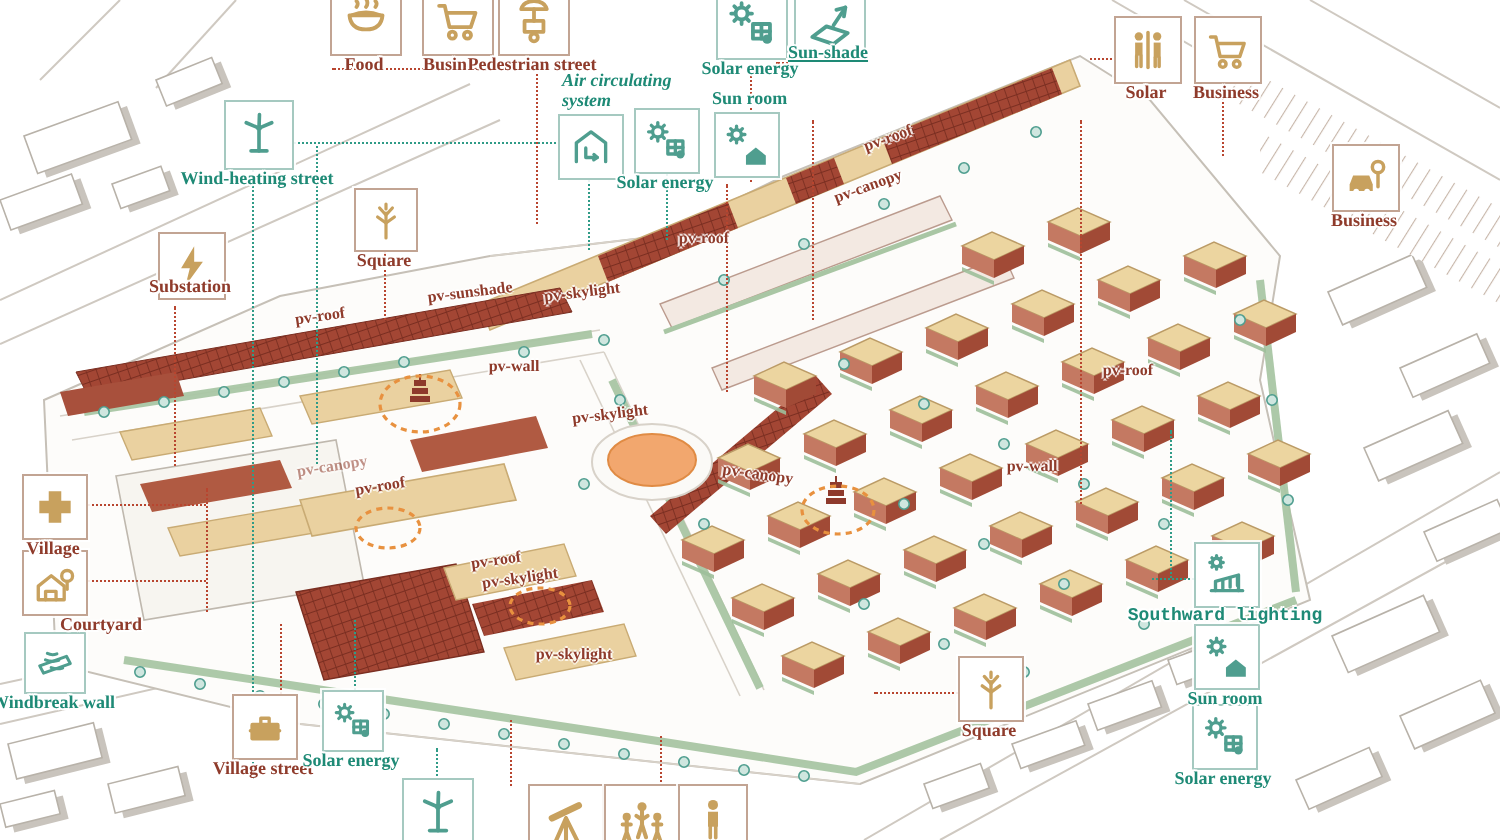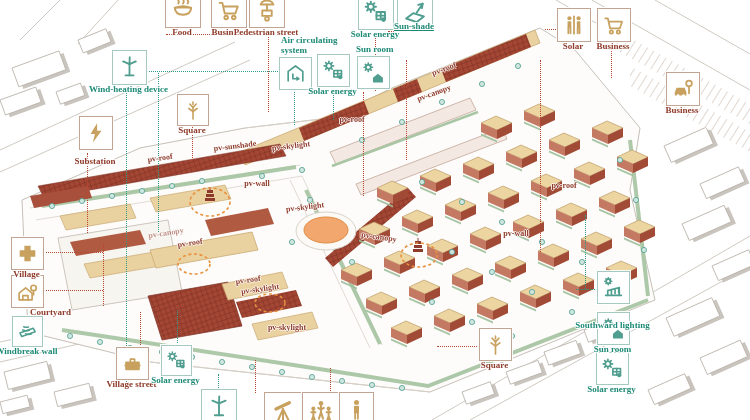--- a/index.html
+++ b/index.html
@@ -582,42 +582,42 @@
       </div>
       <span class="clbl below red" style="left: 682px; top: 105px;">Business</span>
       <div class="cbox teal" style="left: 112px; top: 50px; width: 33px; height: 33px;">
         <span class="icon" style="color: rgb(79, 158, 143);"><svg width="25" height="25" viewBox="0 0 22 22" fill="none" stroke="currentColor" stroke-width="1.6" stroke-linecap="round" stroke-linejoin="round">
             <circle cx="11" cy="8" r="1.2" fill="currentColor" stroke="none"></circle>
             <path d="M11 8L5.4 5.6M11 8l5.6-2.4M11 8l.2-6"></path>
             <path d="M11 9.2V18"></path>
             <path d="M7.5 18h7"></path>
           </svg></span>
       </div>
-      <span class="clbl below teal" style="left: 128.5px; top: 84px;">Wind-heating device</span>
+      <span class="clbl below teal" style="left: 128.5px; top: 84px;">Wind-heating street</span>
       <div class="cbox red" style="left: 79px; top: 116px; width: 32px; height: 32px;">
         <span class="icon" style="color: rgb(200, 161, 94);"><svg width="24" height="24" viewBox="0 0 22 22" fill="none" stroke="currentColor" stroke-width="1.6" stroke-linecap="round" stroke-linejoin="round">
             <polygon points="12,2 6,12 10,12 8,20 16,9 12,9" fill="currentColor" stroke="none"></polygon>
           </svg></span>
       </div>
-      <span class="clbl below red" style="left: 95px; top: 156px;">Substation</span>
+      <span class="clbl below red" style="left: 95px; top: 138px;">Substation</span>
       <div class="cbox red" style="left: 177px; top: 94px; width: 30px; height: 30px;">
         <span class="icon" style="color: rgb(200, 161, 94);"><svg width="22" height="22" viewBox="0 0 22 22" fill="none" stroke="currentColor" stroke-width="1.6" stroke-linecap="round" stroke-linejoin="round">
             <path d="M11 20V7.5"></path>
             <path d="M11 12.5l-4.2-3M11 12.5l4.2-3M11 8.5L7.8 5M11 8.5L14.2 5M11 5.5V3"></path>
           </svg></span>
       </div>
       <span class="clbl below red" style="left: 192px; top: 125px;">Square</span>
       <div class="cbox teal" style="left: 279px; top: 57px; width: 31px; height: 31px;">
         <span class="icon" style="color: rgb(79, 158, 143);"><svg width="23" height="23" viewBox="0 0 22 22" fill="none" stroke="currentColor" stroke-width="1.6" stroke-linecap="round" stroke-linejoin="round">
             <path d="M4 18V9l7-5.2L18 9v9"></path>
             <path d="M8.5 11.5v4.5h5.5"></path>
             <path d="M14 16l-1.6-1.4M14 16l-1.7 1.1"></path>
           </svg></span>
       </div>
-      <span class="clbl above teal" style="left: 281px; top: 35px;">Air circulating system</span>
+      <span class="clbl above teal" style="left: 281px; top: 35px; font-style: italic;">Air circulating system</span>
       <div class="cbox teal" style="left: 317px; top: 54px; width: 31px; height: 31px;">
         <span class="icon" style="color: rgb(79, 158, 143);"><svg width="23" height="23" viewBox="0 0 22 22" fill="none" stroke="currentColor" stroke-width="1.6" stroke-linecap="round" stroke-linejoin="round">
             <circle cx="6.6" cy="6.6" r="2.5"></circle>
             <path d="M6.6 2.2v1.4M6.6 9.6v1.4M2.2 6.6h1.4M9.6 6.6h1.4M3.5 3.5l1 1M8.7 8.7l1 1M9.7 3.5l-1 1M4.5 8.7l-1 1"></path>
             <rect x="11.4" y="11" width="7.2" height="6.2"></rect>
             <path d="M11.4 14.1h7.2M15 11v6.2"></path>
             <circle cx="17.4" cy="17.4" r="2" fill="currentColor" stroke="none"></circle>
           </svg></span>
       </div>
       <span class="clbl below teal" style="left: 332.5px; top: 86px;">Solar energy</span>
@@ -671,21 +671,21 @@
       <span class="clbl below teal" style="left: 175.5px; top: 375px;">Solar energy</span>
       <div class="cbox teal" style="left: 597px; top: 271px; width: 31px; height: 31px;">
         <span class="icon" style="color: rgb(79, 158, 143);"><svg width="23" height="23" viewBox="0 0 22 22" fill="none" stroke="currentColor" stroke-width="1.6" stroke-linecap="round" stroke-linejoin="round">
             <circle cx="6" cy="5" r="2"></circle>
             <path d="M6 1.8v1M6 7.2v1M2.8 5h1M8.2 5h1M3.8 2.8l.7.7M7.5 6.5l.7.7M8.2 2.8l-.7.7M4.5 6.5l-.7.7"></path>
             <path d="M3.5 18.5h15"></path>
             <path d="M5.5 18.5v-4.5l11-3v7.5"></path>
             <path d="M9 17.5v-4M12.5 16.8v-4M16 16v-4"></path>
           </svg></span>
       </div>
-      <span class="clbl below teal" style="left: 612.5px; top: 320px;">Southward lighting</span>
+      <span class="clbl below teal" style="left: 612.5px; top: 303px; font-family: Liberation Mono, monospace;">Southward lighting</span>
       <div class="cbox teal" style="left: 597px; top: 312px; width: 31px; height: 31px;">
         <span class="icon" style="color: rgb(79, 158, 143);"><svg width="23" height="23" viewBox="0 0 22 22" fill="none" stroke="currentColor" stroke-width="1.6" stroke-linecap="round" stroke-linejoin="round">
             <circle cx="6" cy="6" r="2.3"></circle>
             <path d="M6 2v1.2M6 8.8V10M2 6h1.2M8.8 6H10M3.2 3.2l.9.9M7.9 7.9l.9.9M8.8 3.2l-.9.9M4.1 7.9l-.9.9"></path>
             <path d="M10.5 16l4.7-3.8 4.8 3.8v4.5h-9.5z" fill="currentColor" stroke="none"></path>
           </svg></span>
       </div>
       <span class="clbl below teal" style="left: 612.5px; top: 344px;">Sun room</span>
       <div class="cbox teal" style="left: 596px; top: 352px; width: 31px; height: 31px;">
         <span class="icon" style="color: rgb(79, 158, 143);"><svg width="23" height="23" viewBox="0 0 22 22" fill="none" stroke="currentColor" stroke-width="1.6" stroke-linecap="round" stroke-linejoin="round">

